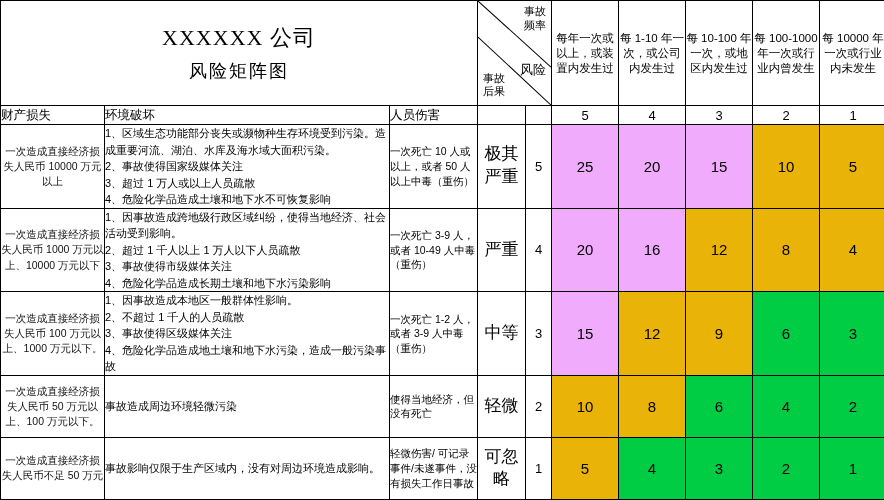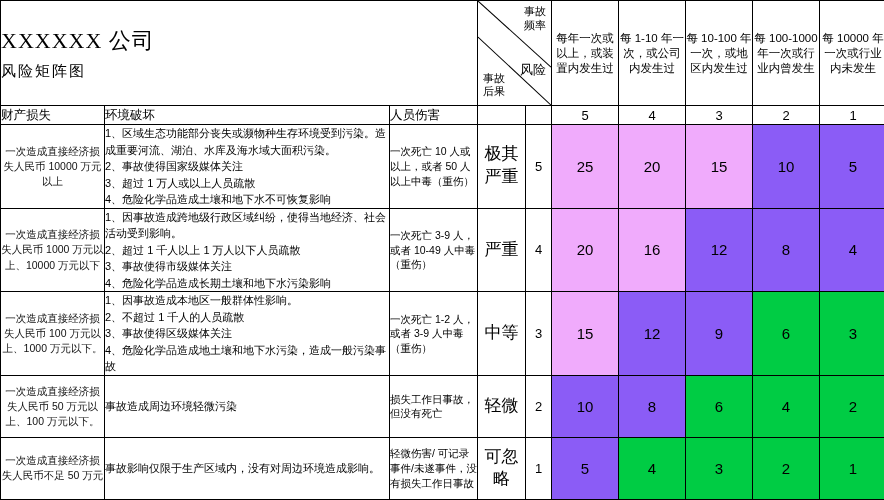--- a/index.html
+++ b/index.html
@@ -26,33 +26,33 @@
     font-weight: normal;
   }
   .col-prop  { width: 104px; }
   .col-env   { width: 285px; }
   .col-pers  { width: 88px; }
   .col-sev   { width: 48px; }
   .col-num   { width: 26px; }
   .col-f     { width: 67px; }
 
   .title-cell {
-    text-align: left;
+    text-align: center;
     vertical-align: middle;
     padding: 4px 0 8px 0;
   }
   .title-line1 {
     font-size: 22px;
     letter-spacing: 1px;
     font-family: "Liberation Serif", serif;
     display: block;
     margin-bottom: 6px;
   }
   .title-line2 {
-    font-size: 15px;
+    font-size: 18px;
     letter-spacing: 2px;
     font-family: "Liberation Serif", serif;
     display: block;
   }
 
   .corner-cell {
     position: relative;
     height: 104px;
     padding: 0;
   }
@@ -135,21 +135,21 @@
     font-weight: bold;
   }
   .cell-score {
     text-align: center;
     vertical-align: middle;
     font-size: 15px;
     font-weight: bold;
     color: #000;
   }
   .red    { background: #f0abfc; }
-  .yellow { background: #8b5cf6; }
+  .yellow { background: #eab308; }
   .green  { background: #00cc44; }
 
   .row1 { height: 78px; }
   .row2 { height: 78px; }
   .row3 { height: 78px; }
   .row4 { height: 62px; }
   .row5 { height: 62px; }
 </style>
 </head>
 <body>
@@ -259,21 +259,21 @@
       <td class="cell-score red">15</td>
       <td class="cell-score yellow">12</td>
       <td class="cell-score yellow">9</td>
       <td class="cell-score green">6</td>
       <td class="cell-score green">3</td>
     </tr>
 
     <tr class="row4">
       <td class="cell-prop">一次造成直接经济损失人民币 50 万元以上、100 万元以下。</td>
       <td class="cell-env">事故造成周边环境轻微污染</td>
-      <td class="cell-pers">损失工作日事故，但没有死亡</td>
+      <td class="cell-pers">使得当地经济，但没有死亡</td>
       <td class="cell-sev">轻微</td>
       <td class="cell-sevnum">2</td>
       <td class="cell-score yellow">10</td>
       <td class="cell-score yellow">8</td>
       <td class="cell-score green">6</td>
       <td class="cell-score green">4</td>
       <td class="cell-score green">2</td>
     </tr>
 
     <tr class="row5">

